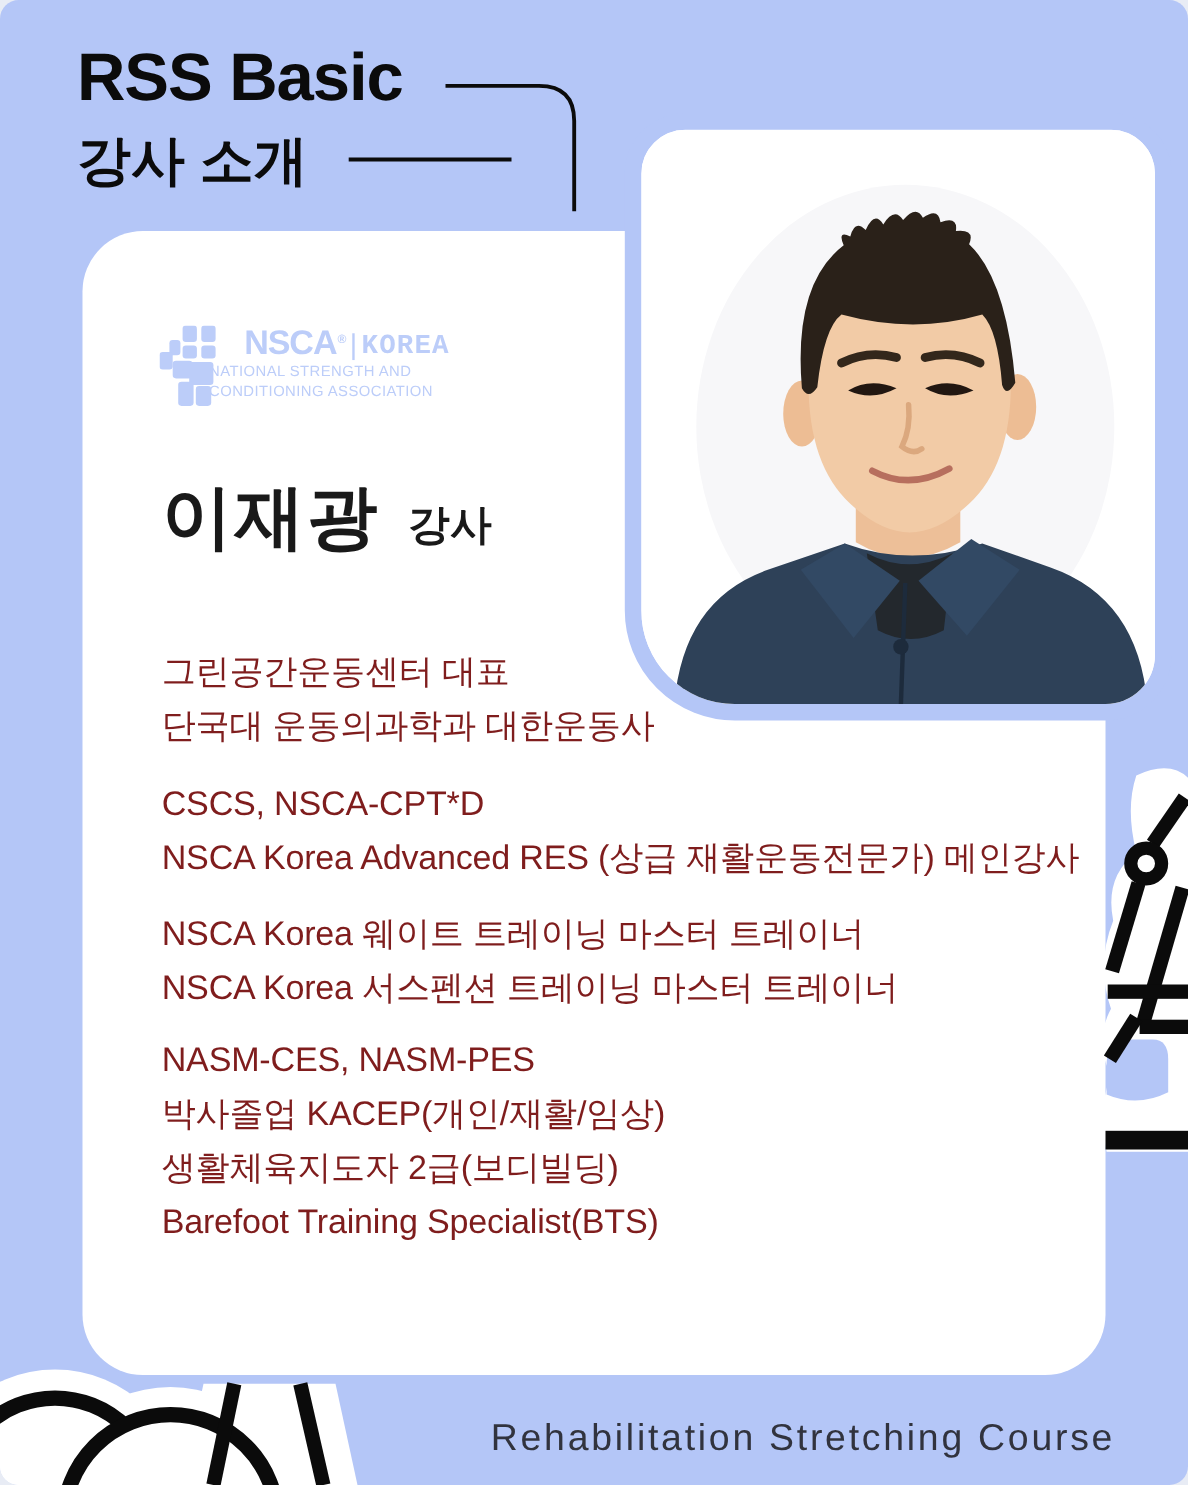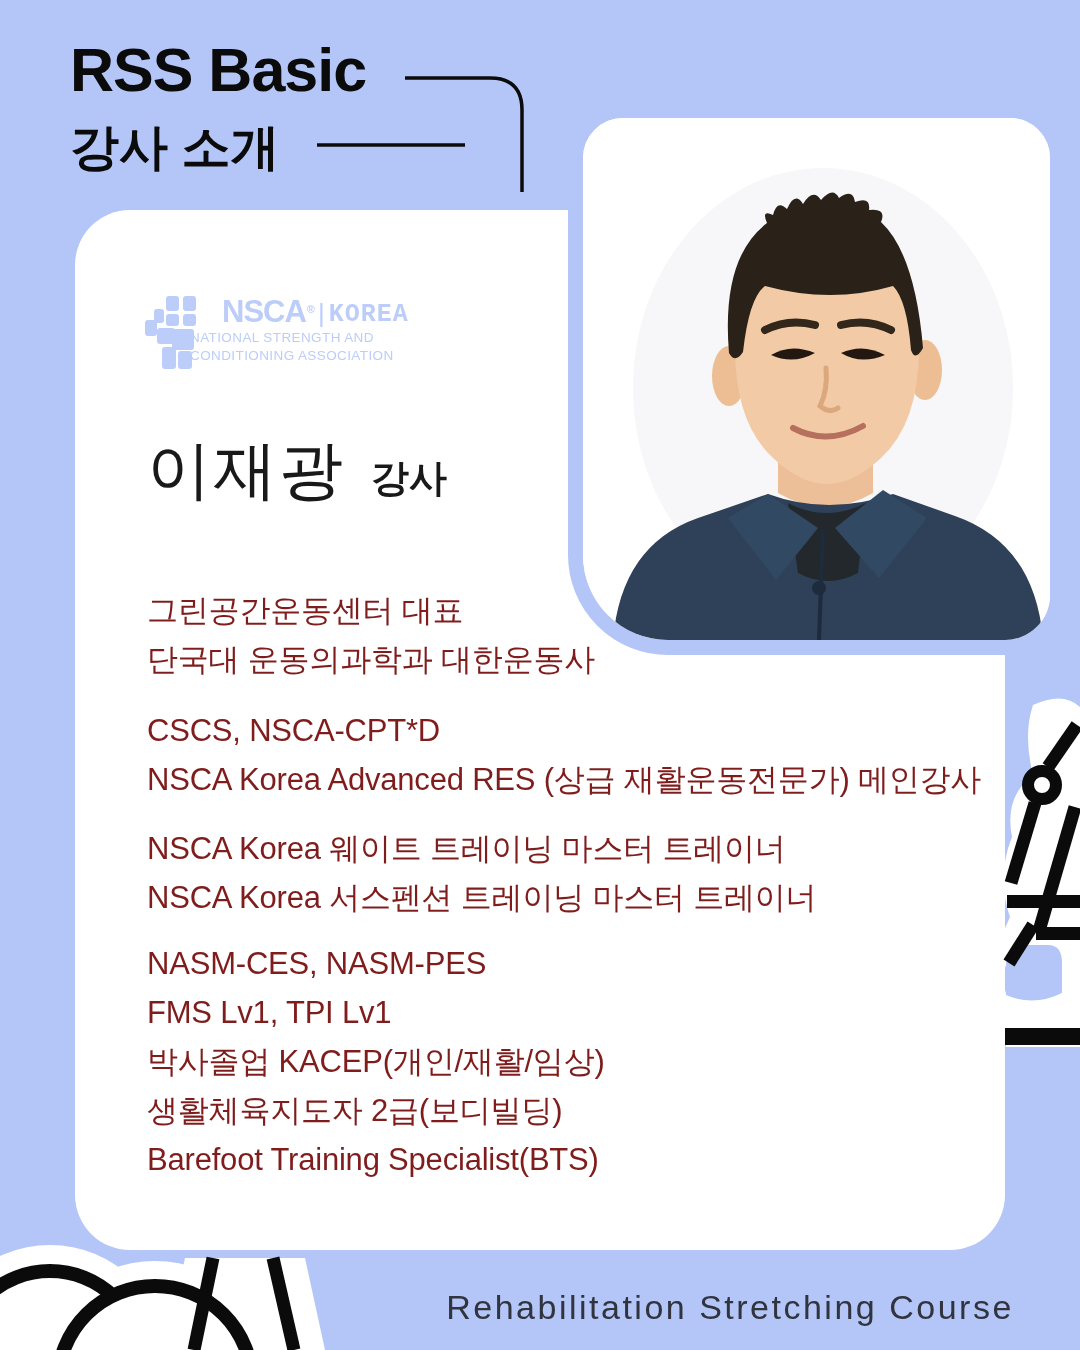--- a/index.html
+++ b/index.html
@@ -1,19 +1,19 @@
 <!DOCTYPE html>
 <html><head>
 <meta charset="utf-8">
 <style>
   html,body{margin:0;padding:0;background:#e8ecf5;}
   .canvas{
     position:relative;width:1080px;height:1350px;margin:0 auto;
     background:#b4c6f7;overflow:hidden;
-    font-family:"Liberation Sans",sans-serif;color:#191919;
+    font-family:"Liberation Sans",sans-serif;color:#191919;border-radius:17px;
   }
   
   .title-block{position:absolute;left:70px;top:40px;line-height:1;}
   .title-en{font-size:61px;font-weight:800;letter-spacing:-1px;color:#0b0b0b;}
   .title-kr{font-size:49px;font-weight:800;margin-top:22px;color:#0b0b0b;}
   .bracket{position:absolute;left:313px;top:68px;}
   
   .card{
     position:absolute;left:75px;top:210px;width:930px;height:1040px;
     background:#ffffff;border-radius:55px;
@@ -22,21 +22,21 @@
   .logo{position:absolute;left:70px;top:86px;display:flex;align-items:flex-start;color:#bccdf9;}
   .logo-text{margin-left:-9px;line-height:1;}
   .logo-row1{display:flex;align-items:flex-end;font-weight:800;}
   .logo-nsca{font-size:31px;letter-spacing:-1px;margin-left:32px;}
   .logo-reg{font-size:11px;margin-left:1px;transform:translateY(-12px);}
   .logo-bar{font-size:26px;font-weight:400;margin:0 4px 1px 3px;}
   .logo-korea{font-size:25px;letter-spacing:1px;font-family:Liberation Mono, monospace;}
   .logo-row2,.logo-row3{font-size:13.5px;font-weight:400;letter-spacing:.4px;margin-top:4px;}
   
   .name-row{position:absolute;left:72px;top:228px;display:flex;align-items:flex-end;}
-  .name{font-size:64px;font-weight:400;line-height:1;letter-spacing:2px;}
+  .name{font-size:64px;font-weight:700;line-height:1;letter-spacing:2px;}
   .role{font-size:38px;font-weight:700;margin:0 0 5px 26px;line-height:1;}
   
   .cred{position:absolute;left:72px;font-size:31px;line-height:49px;color:#7f1d1d;letter-spacing:-.2px;}
   .cred.g0{top:376px;} .cred.g1{top:496px;} .cred.g2{top:614px;} .cred.g3{top:729px;}
   
   .photo-frame{
     position:absolute;left:568px;top:103px;width:467px;height:522px;
     background:#ffffff;border:15px solid #b4c6f7;
     border-radius:55px 55px 60px 100px;overflow:hidden;
   }
@@ -105,21 +105,20 @@
     <div class="cred g1">
       <div>CSCS, NSCA-CPT*D</div>
       <div>NSCA Korea Advanced RES (상급 재활운동전문가) 메인강사</div>
     </div>
     <div class="cred g2">
       <div>NSCA Korea 웨이트 트레이닝 마스터 트레이너</div>
       <div>NSCA Korea 서스펜션 트레이닝 마스터 트레이너</div>
     </div>
     <div class="cred g3">
       <div>NASM-CES, NASM-PES</div>
-      <div>FMS Lv1, TPI Lv1</div>
       <div>박사졸업 KACEP(개인/재활/임상)</div>
       <div>생활체육지도자 2급(보디빌딩)</div>
       <div>Barefoot Training Specialist(BTS)</div>
     </div>
   </div>
 
   <div class="photo-frame">
     <svg width="467" height="522" viewBox="0 0 467 522">
       <rect width="467" height="522" fill="#ffffff"></rect>
       <ellipse cx="240" cy="270" rx="190" ry="220" fill="#f7f7f9"></ellipse>

